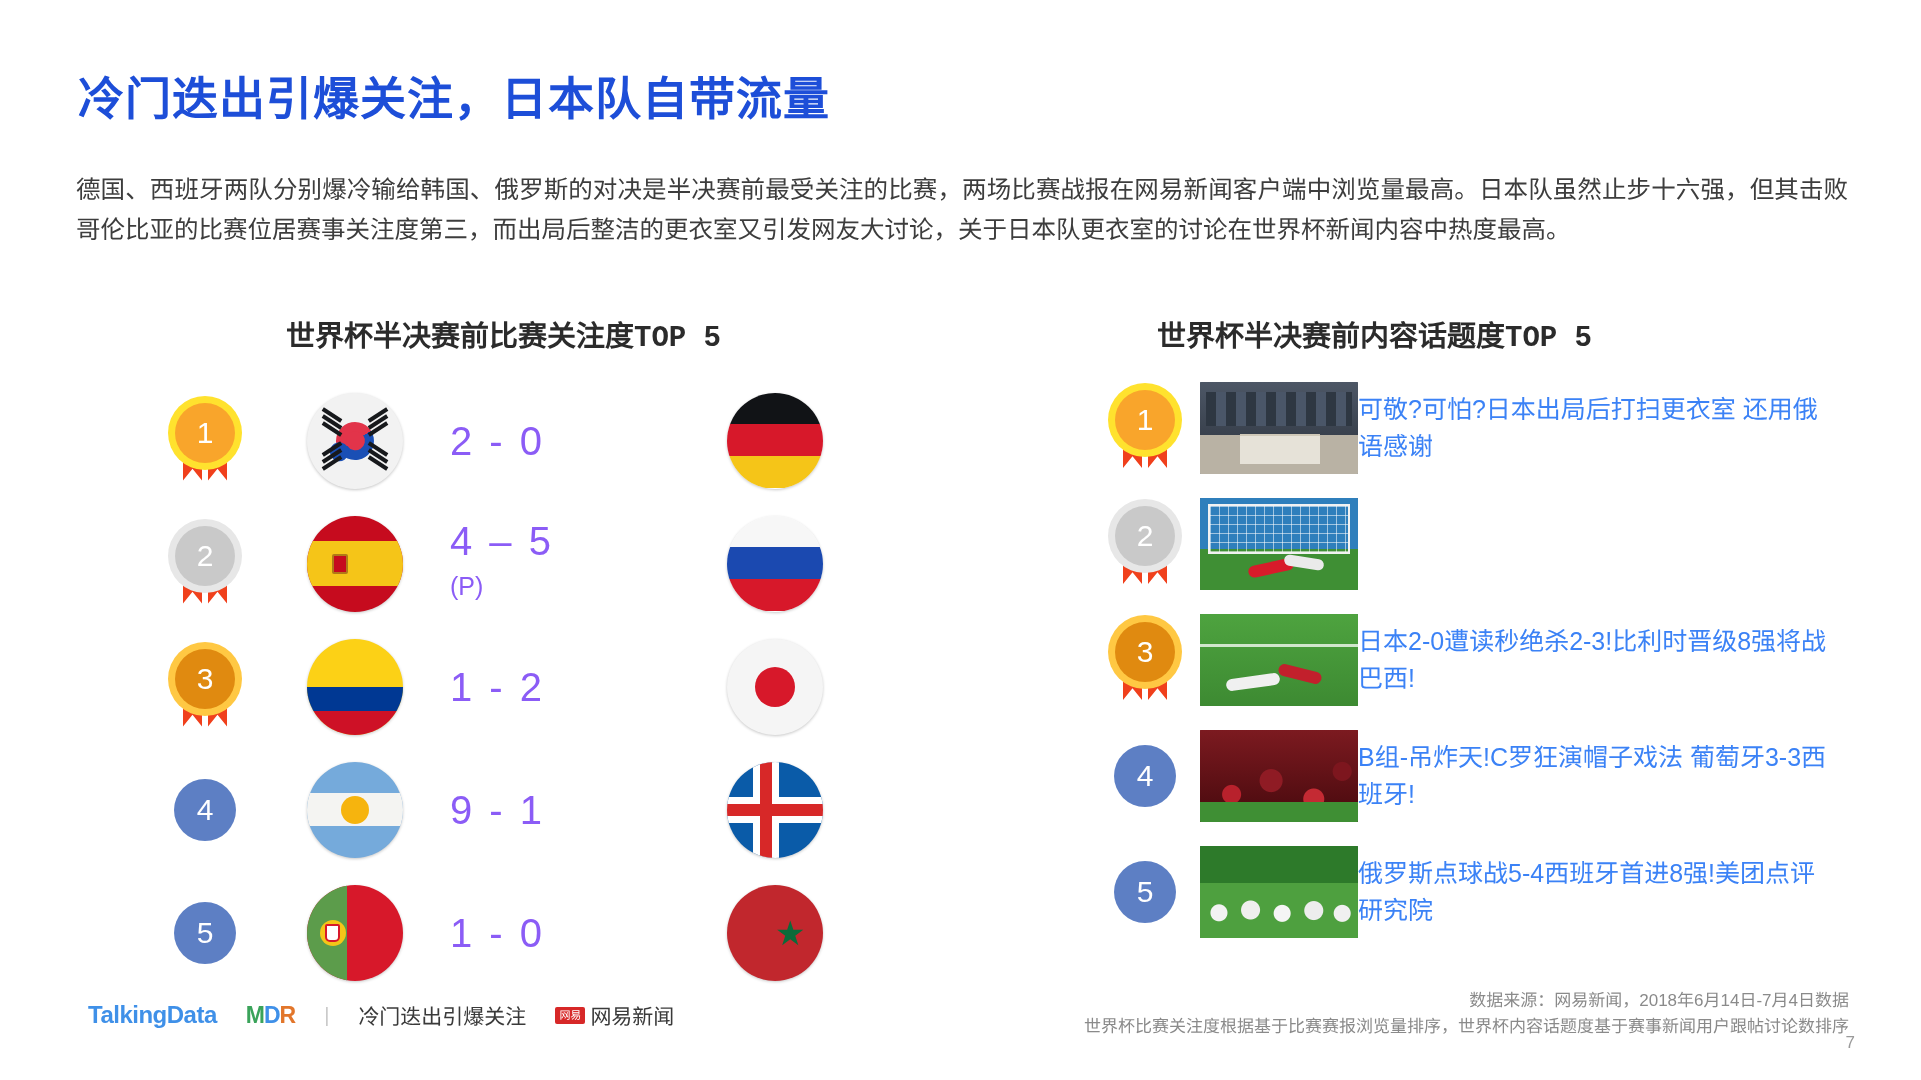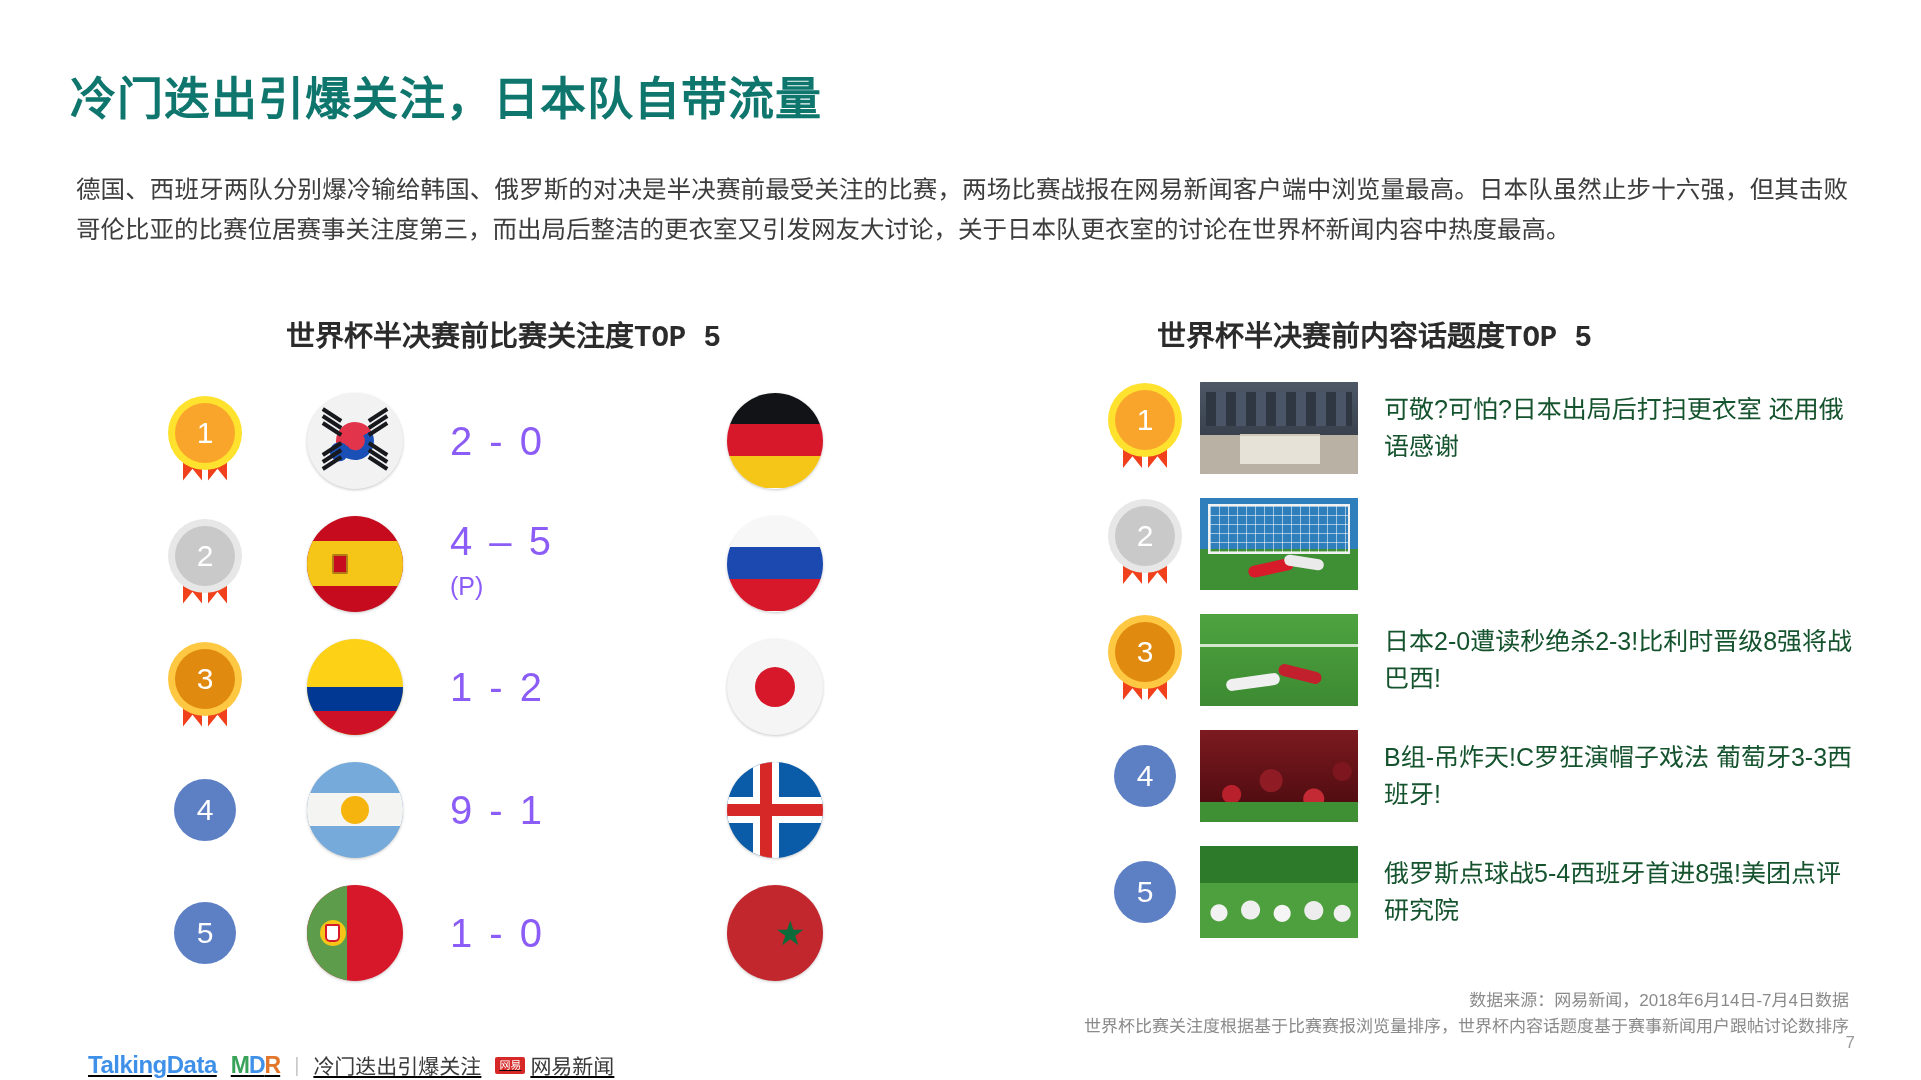--- a/index.html
+++ b/index.html
@@ -6,23 +6,23 @@
   html, body {
     width: 1921px; height: 1080px;
     background: #ffffff;
     font-family: "Liberation Sans", "DejaVu Sans", sans-serif;
     overflow: hidden;
   }
   .slide { position: relative; width: 1921px; height: 1080px; background:#fff; }
 
   
   .page-title {
-    position: absolute; left: 70px; top: 62px;
+    position: absolute; left: 78px; top: 62px;
     font-size: 46px; font-weight: bold; letter-spacing: 1px;
-    color: #0f766e; white-space: nowrap;
+    color: #1d4ed8; white-space: nowrap;
   }
   .page-intro {
     position: absolute; left: 76px; top: 170px; width: 1772px;
     font-size: 24.5px; line-height: 40px; color: #3d3d3d;
     text-align: justify;
   }
 
   
   .sec-heading {
     position: absolute; top: 312px;
@@ -191,36 +191,36 @@
   .t5 .sky { background:#2d7a2a; height:40%; }
   .t5 .grass { height:60%; background:#4ea03f; }
   .t5 .players { position:absolute; left:0; bottom:14px; width:100%; height:28px;
         background: radial-gradient(circle at 12% 60%, #f2f2f2 0 8px, transparent 9px),
                     radial-gradient(circle at 32% 50%, #efefef 0 9px, transparent 10px),
                     radial-gradient(circle at 52% 62%, #f5f5f5 0 8px, transparent 9px),
                     radial-gradient(circle at 72% 52%, #ededed 0 9px, transparent 10px),
                     radial-gradient(circle at 90% 62%, #f0f0f0 0 8px, transparent 9px); }
 
   .topic-title {
-    margin-left: 26px; font-size: 25px; line-height: 37px; color: #14532d;
+    font-size: 25px; line-height: 37px; color: #3b82f6;
     max-width: 470px;
   }
 
   
   .source {
     position: absolute; right: 72px; top: 988px;
     text-align: right; font-size: 17px; line-height: 26px; color: #8a8a8a;
   }
   .page-num {
     position: absolute; right: 66px; top: 1033px;
     font-size: 17px; color: #9a9a9a;
   }
   .footer-logos {
-    position: absolute; left: 88px; top: 1050px;
-    display: flex; align-items: center; gap: 14px; text-decoration: underline;
+    position: absolute; left: 88px; top: 1000px;
+    display: flex; align-items: center; gap: 29px;
   }
   .logo-td { font-size: 24px; font-weight: bold; color: #3f90e8; letter-spacing:-0.5px; }
   .logo-mdr { font-size: 23px; font-weight: bold; letter-spacing: -1px; }
   .logo-mdr .m { color:#3aa35a; } .logo-mdr .d { color:#3f90e8; } .logo-mdr .r { color:#e2762b; }
   .logo-sep { color:#c9c9c9; font-size: 20px; }
   .logo-mt { font-size: 21px; color:#3a3a3a; }
   .logo-nt-badge { display:inline-block; background:#d72828; color:#fff; font-size:11px;
                    padding:3px 4px; border-radius:2px; margin-right:5px; line-height:1; }
   .logo-nt { font-size: 21px; color:#3a3a3a; display:flex; align-items:center; }
 </style>

